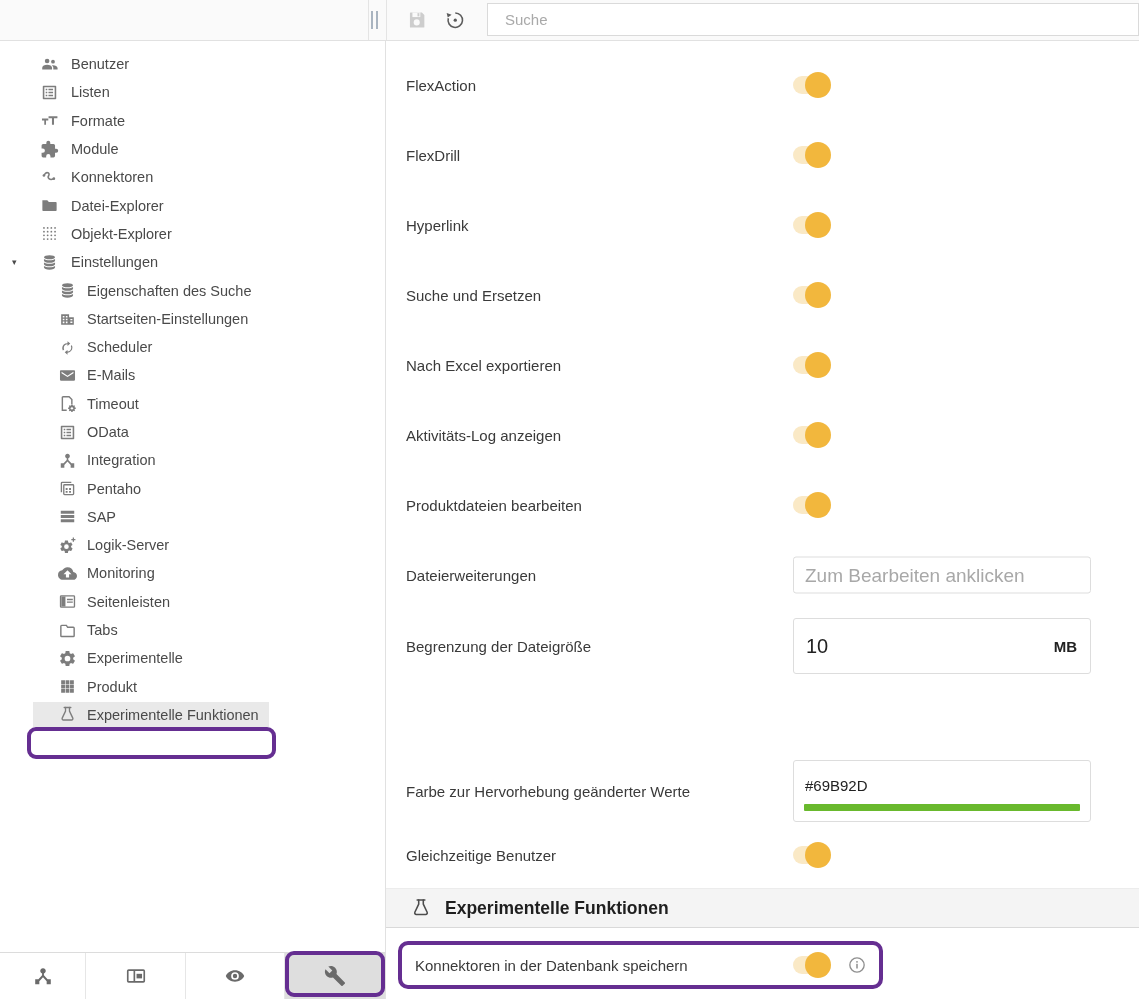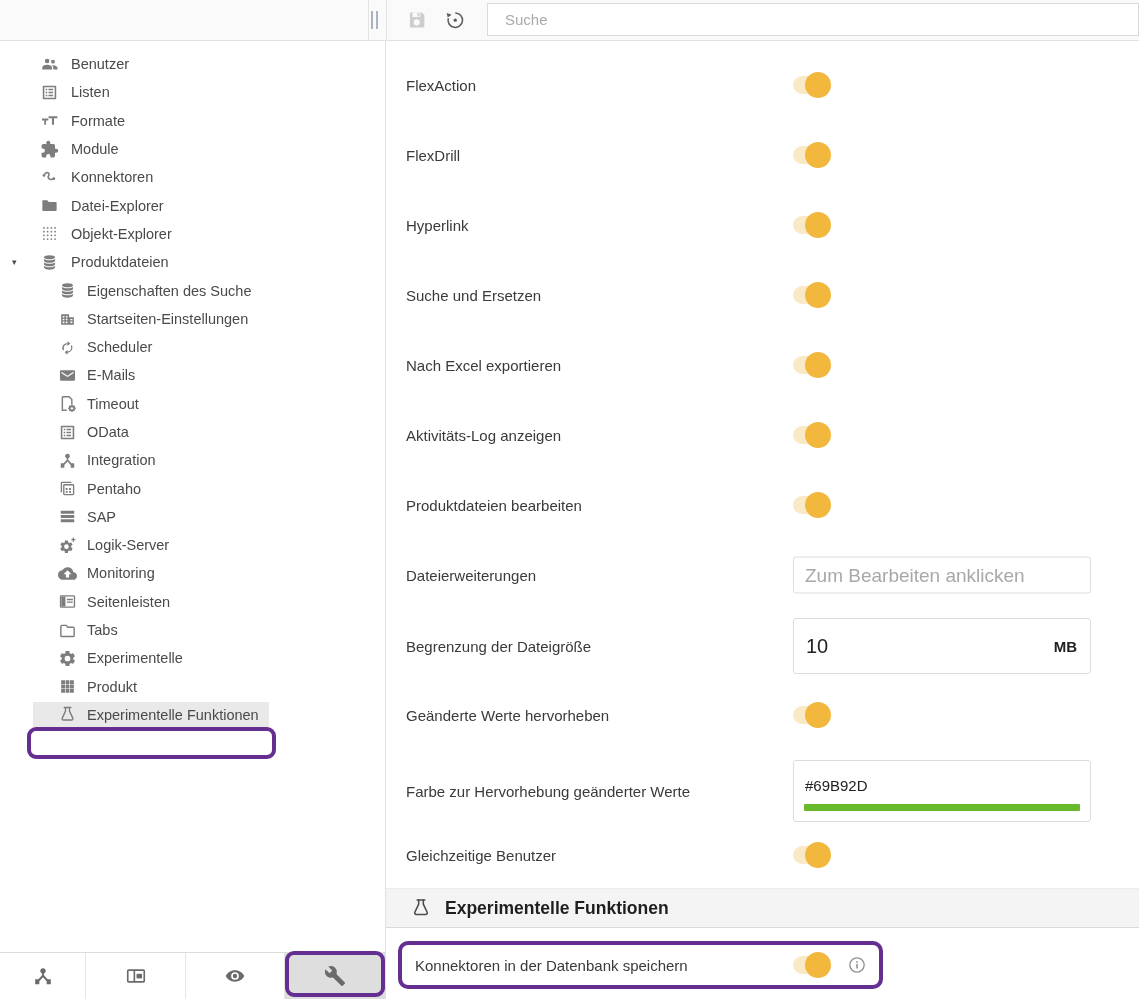--- a/index.html
+++ b/index.html
@@ -198,21 +198,21 @@
       <div class="nav-item lvl0">
         <span class="arrow"></span>
         <span class="ic">
           <svg viewBox="0 0 24 24" fill="currentColor">
             <ellipse cx="12" cy="5.3" rx="7" ry="2.6"></ellipse>
             <path d="M5 7.5c1.4 1.1 4 1.7 7 1.7s5.6-.6 7-1.7v2.3c0 1.4-3.1 2.6-7 2.6s-7-1.2-7-2.6V7.5z"></path>
             <path d="M5 11.9c1.4 1.1 4 1.7 7 1.7s5.6-.6 7-1.7v2.3c0 1.4-3.1 2.6-7 2.6s-7-1.2-7-2.6v-2.3z"></path>
             <path d="M5 16.3c1.4 1.1 4 1.7 7 1.7s5.6-.6 7-1.7v2.1c0 1.4-3.1 2.6-7 2.6s-7-1.2-7-2.6v-2.1z"></path>
           </svg>
         </span>
-        <span class="nav-lbl">Produktdateien</span>
+        <span class="nav-lbl">Einstellungen</span>
       </div>
       <div class="nav-item lvl1">
         <span class="ic">
           <svg viewBox="0 0 24 24" fill="currentColor">
             <ellipse cx="12" cy="5.3" rx="7" ry="2.6"></ellipse>
             <path d="M5 7.5c1.4 1.1 4 1.7 7 1.7s5.6-.6 7-1.7v2.3c0 1.4-3.1 2.6-7 2.6s-7-1.2-7-2.6V7.5z"></path>
             <path d="M5 11.9c1.4 1.1 4 1.7 7 1.7s5.6-.6 7-1.7v2.3c0 1.4-3.1 2.6-7 2.6s-7-1.2-7-2.6v-2.3z"></path>
             <path d="M5 16.3c1.4 1.1 4 1.7 7 1.7s5.6-.6 7-1.7v2.1c0 1.4-3.1 2.6-7 2.6s-7-1.2-7-2.6v-2.1z"></path>
           </svg>
         </span>
@@ -456,26 +456,20 @@
       <span class="lbl">Dateierweiterungen</span>
       <div class="input-box txt-box"><input class="txt" type="text" placeholder="Zum Bearbeiten anklicken" style=""></div>
     </div>
     <div class="row" style="top: 577px; height: 56px;">
       <span class="lbl">Begrenzung der Dateigröße</span>
       <div class="input-box num-box">
         <span class="num-val">10</span>
         <span class="num-suffix">MB</span>
       </div>
     </div>
-    <div class="row" style="top: 654px; height: 40px;">
-      <span class="lbl">Geänderte Werte hervorheben</span>
-      <span class="toggle">
-        <span class="knob"></span>
-      </span>
-    </div>
     <div class="row" style="top: 719px; height: 62px;">
       <span class="lbl">Farbe zur Hervorhebung geänderter Werte</span>
       <div class="input-box col-box">
         <span class="col-val">#69B92D</span>
         <div class="color-bar" style="background: rgb(105, 185, 45);"></div>
       </div>
     </div>
     <div class="row" style="top: 794px; height: 40px;">
       <span class="lbl">Gleichzeitige Benutzer</span>
       <span class="toggle">

